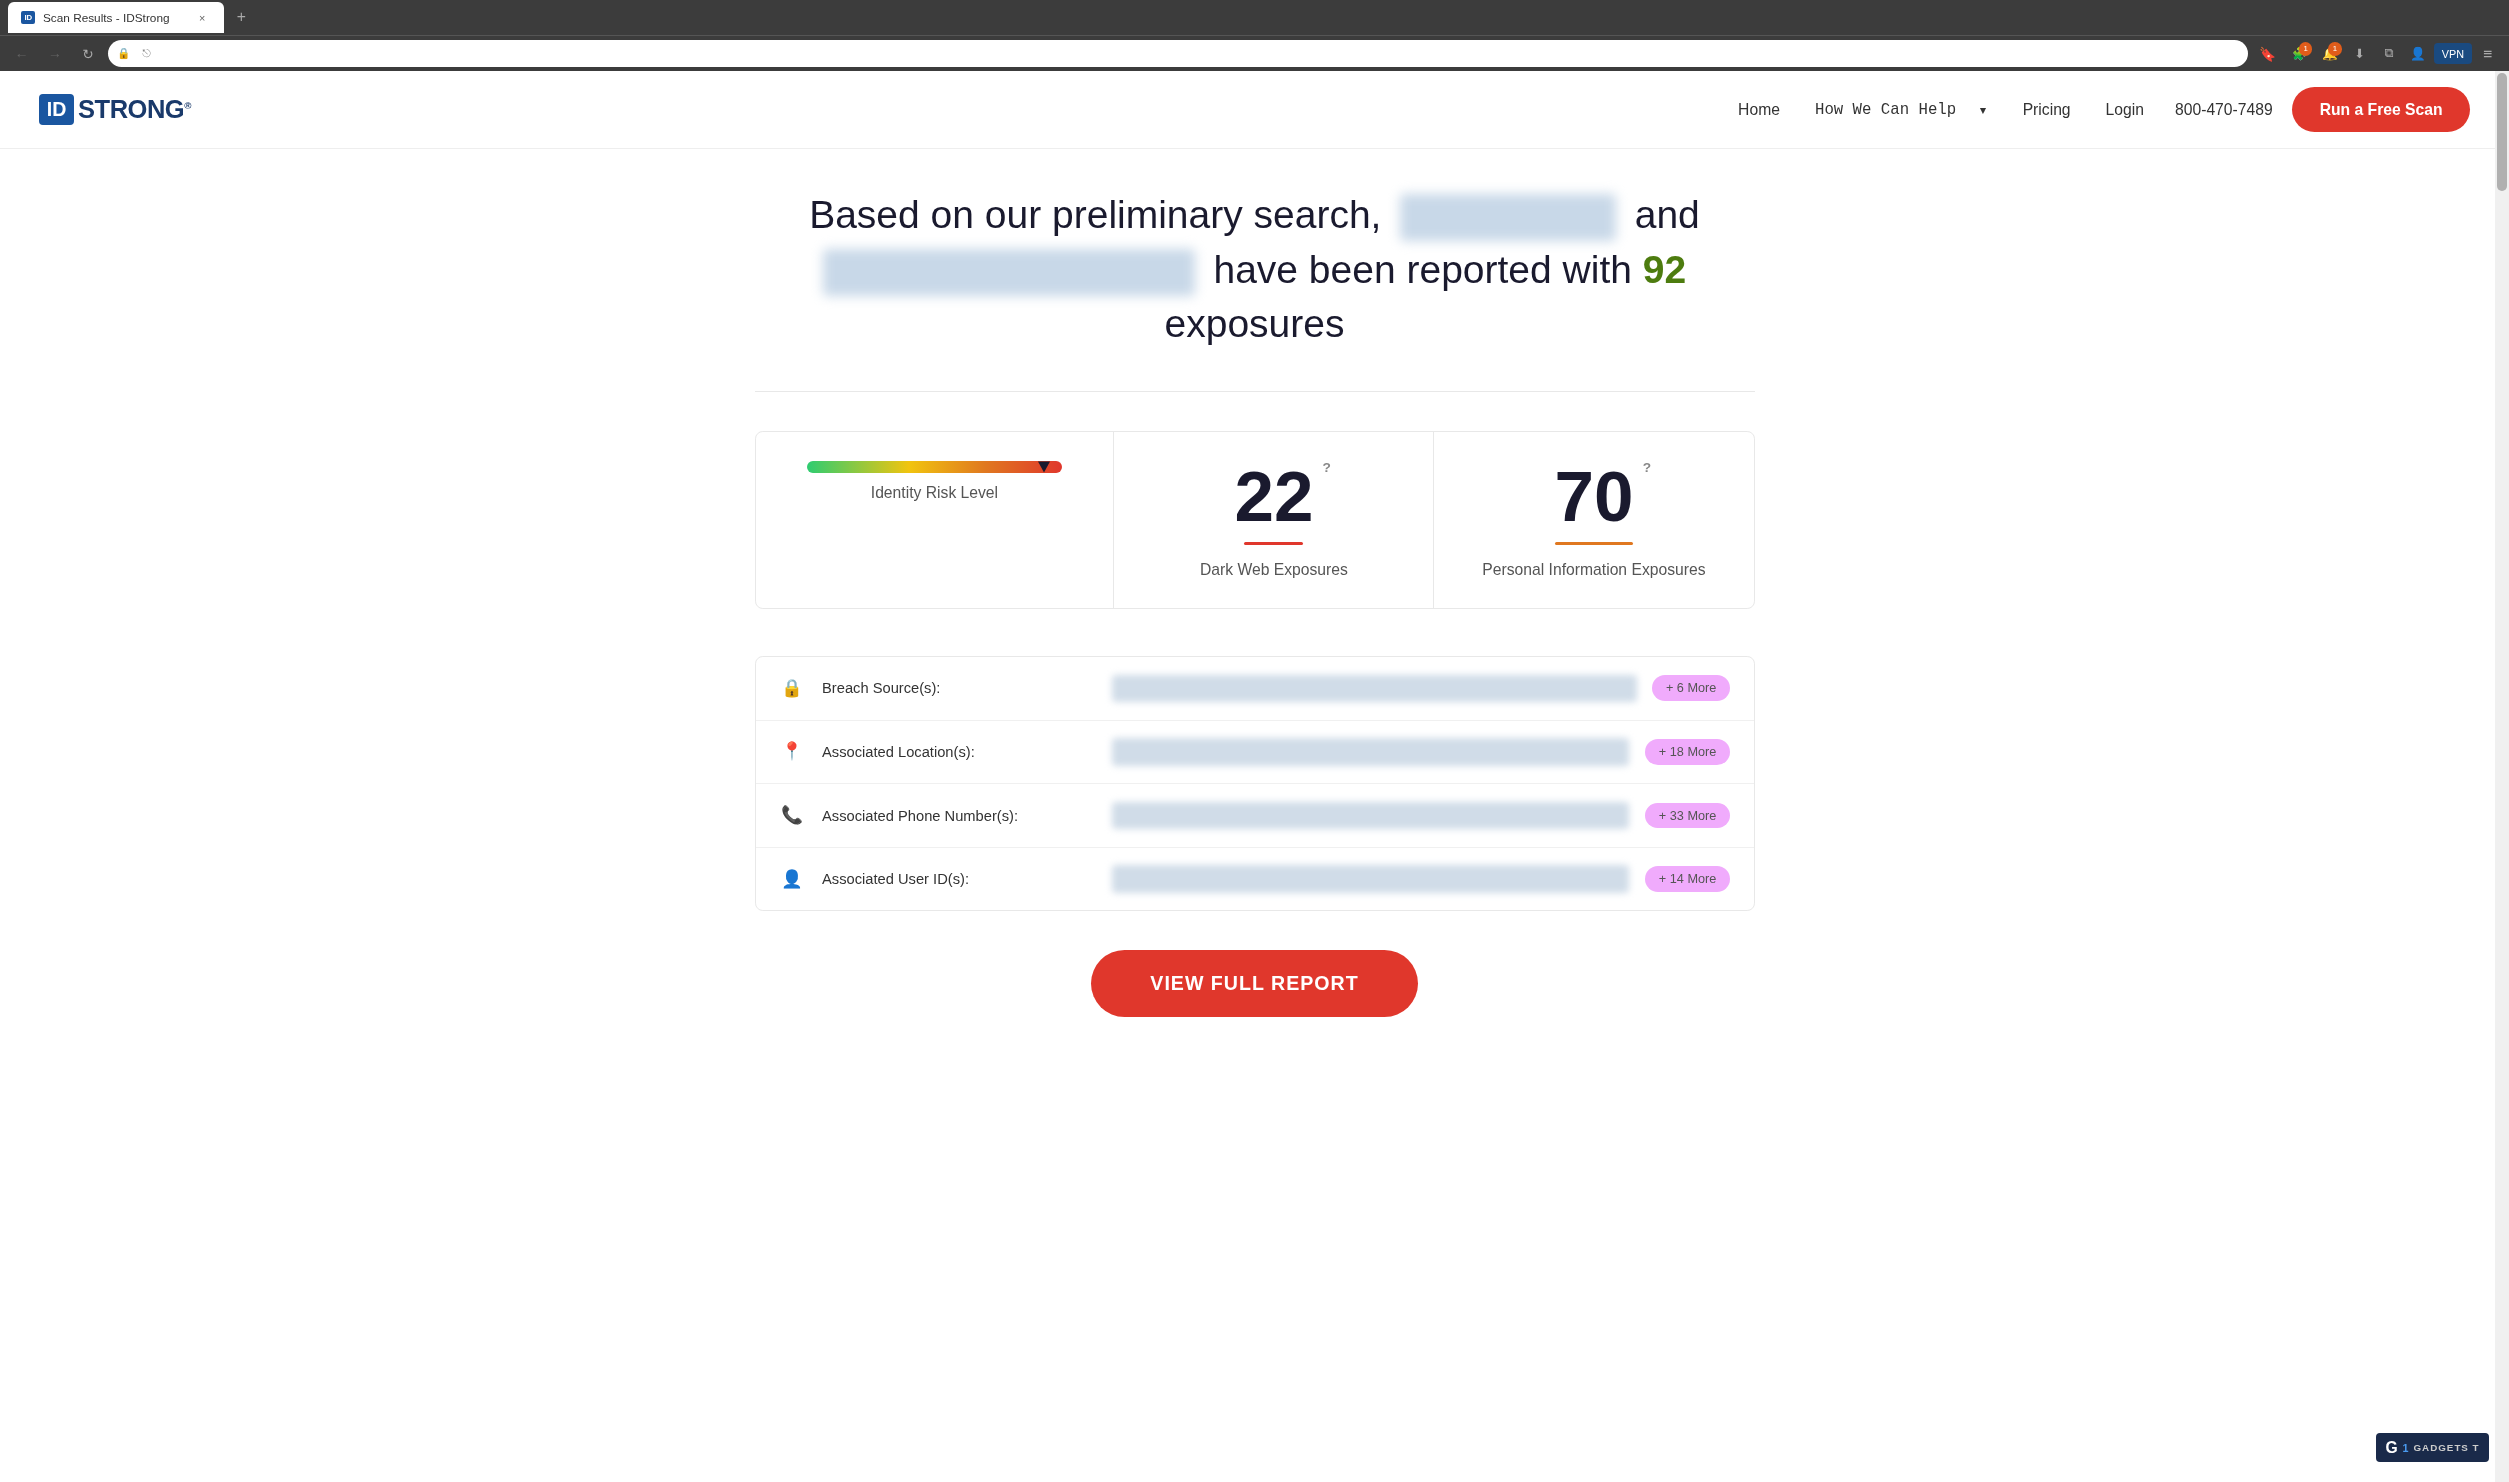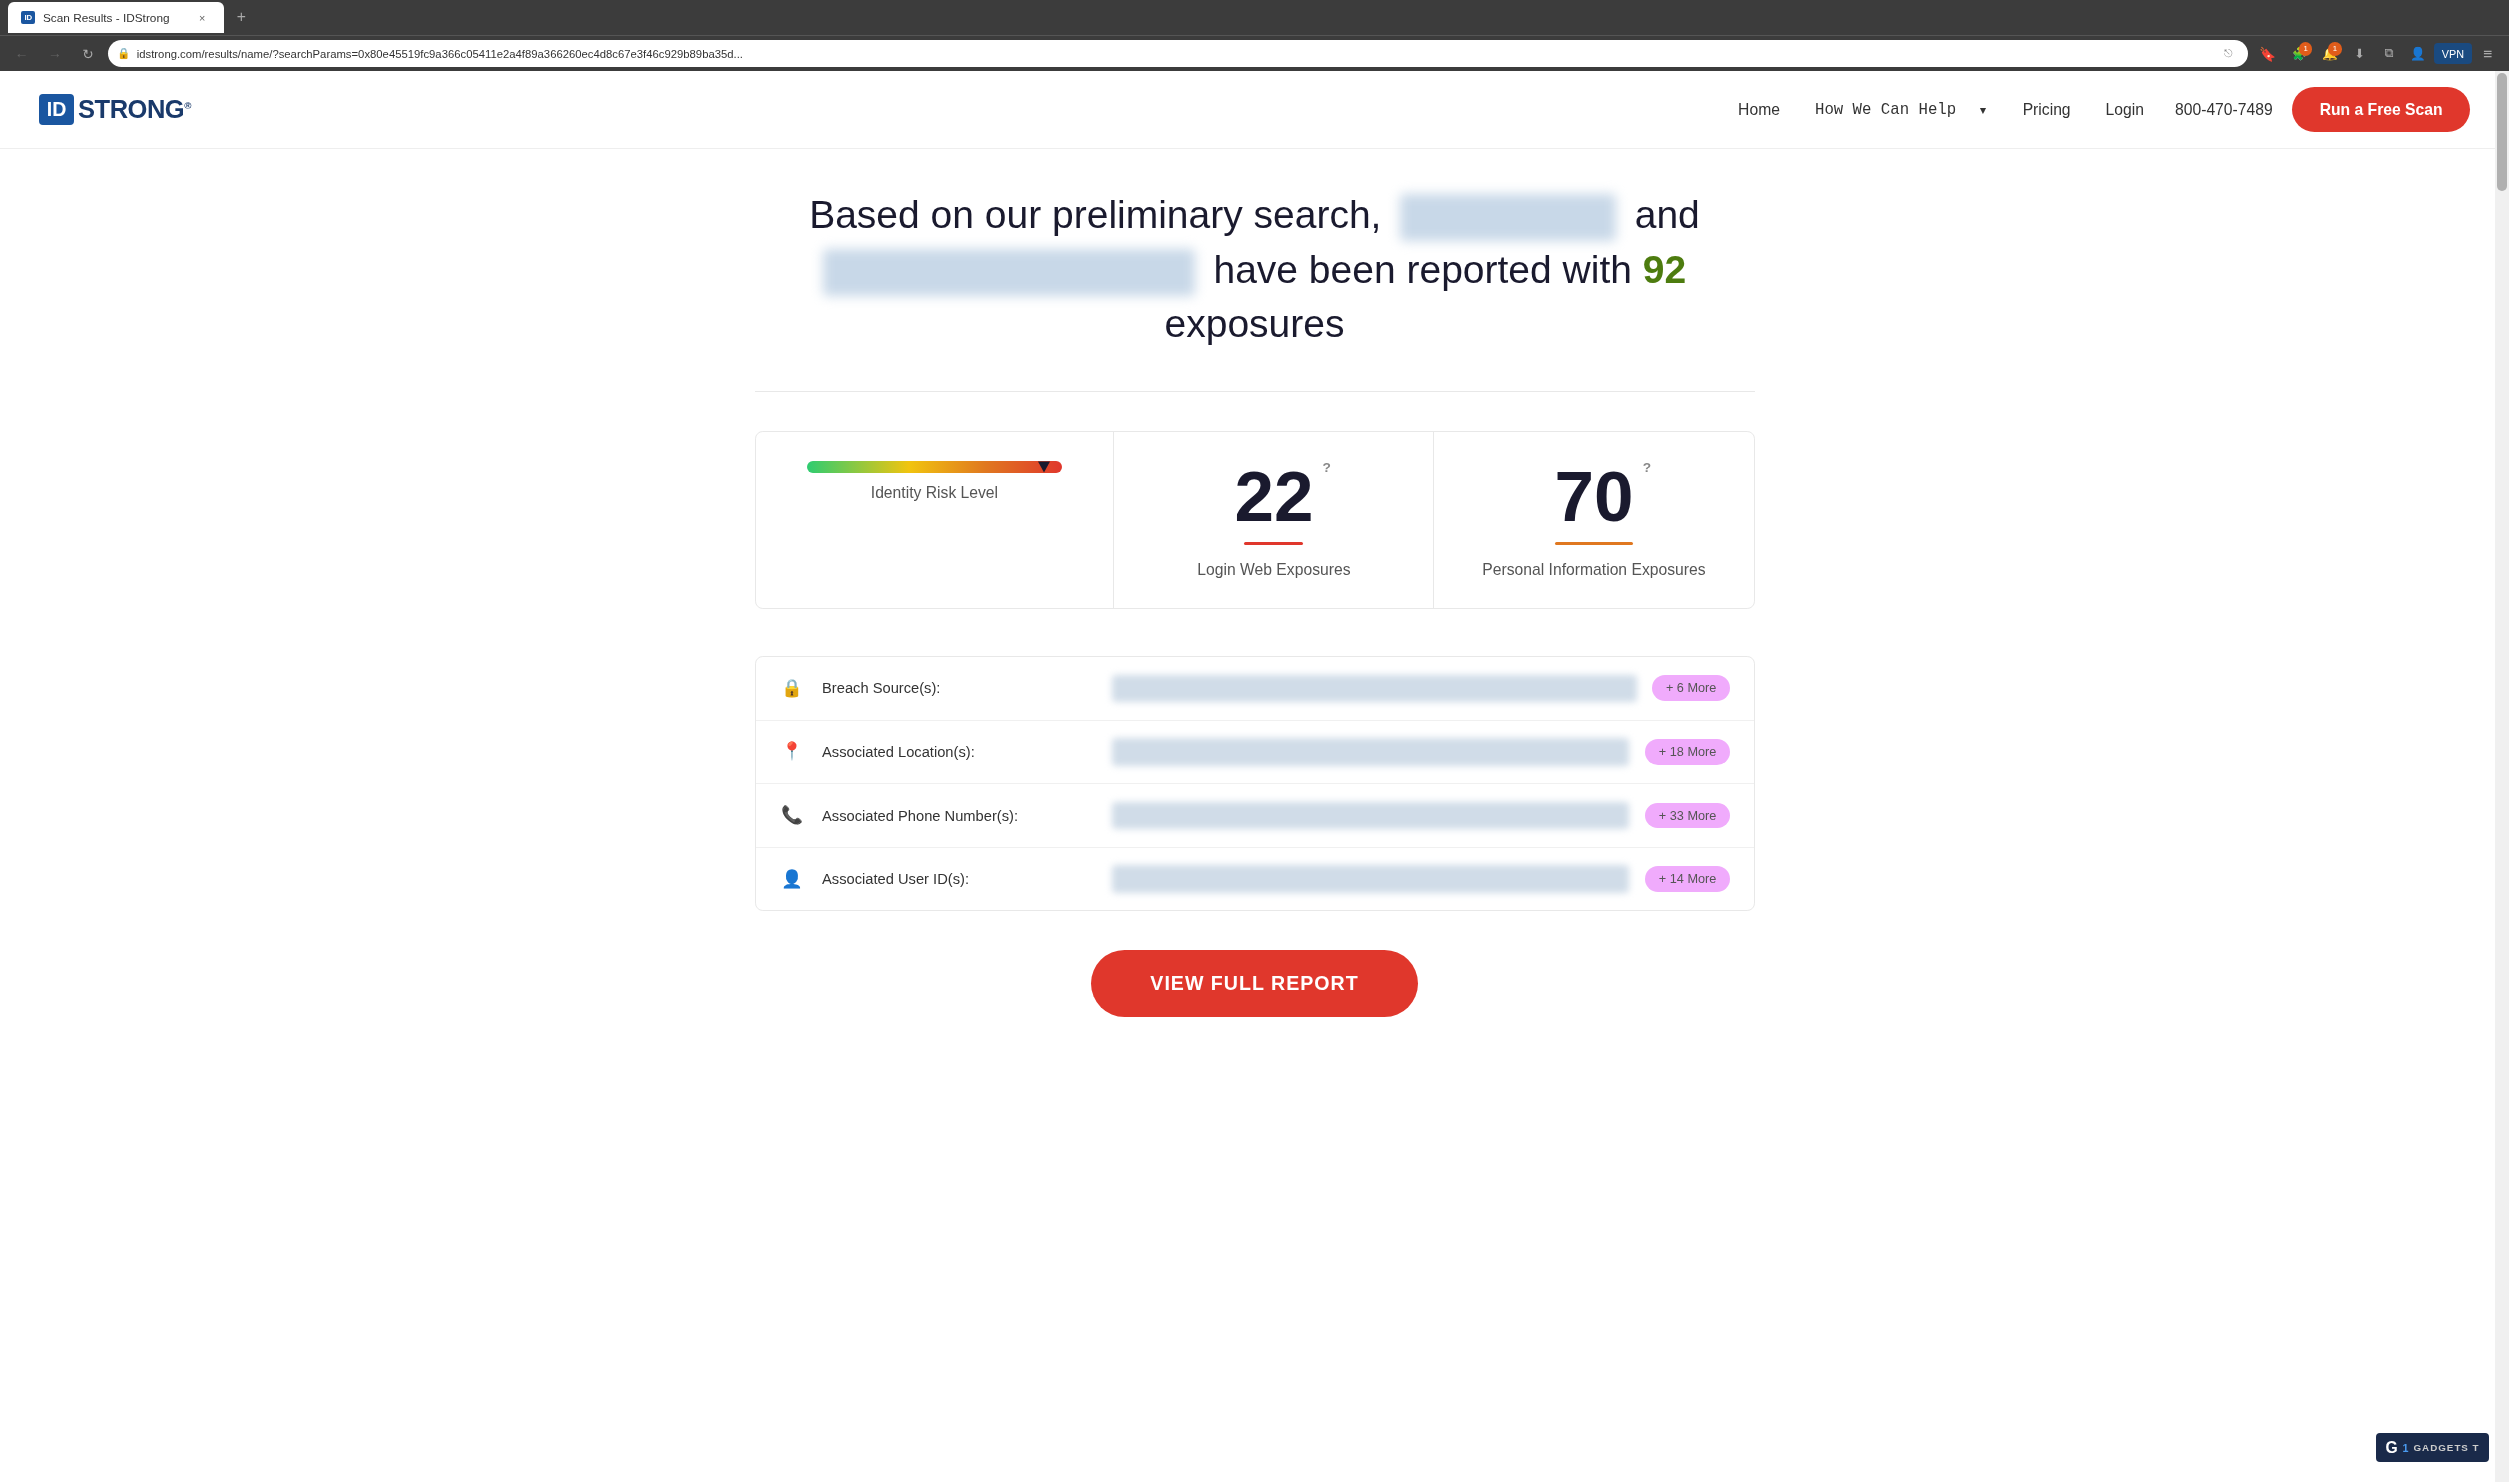--- a/index.html
+++ b/index.html
@@ -467,21 +467,20 @@
       <span class="tab-close">×</span>
     </div>
     <div class="new-tab-btn">+</div>
   </div>
   <div class="browser-toolbar">
     <div class="browser-btn disabled">←</div>
     <div class="browser-btn disabled">→</div>
     <div class="browser-btn">↻</div>
     <div class="address-bar">
       <span class="address-icon">🔒</span>
-      <span class="address-text">idstrong.com/results/name/?searchParams=0x80e45519fc9a366c05411e2a4f89a366260ec4d8c67e3f46c929b89ba35d...</span>
       <div class="address-actions">
         <span class="addr-btn">⎋</span>
       </div>
     </div>
     <div class="browser-btn">🔖</div>
     <div class="browser-tools">
       <div class="tool-btn">
         🧩
         <div class="notification-badge">1</div>
       </div>
@@ -547,21 +546,21 @@
         </div>
         <div class="stat-label">Identity Risk Level</div>
       </div>
 
       <div class="stat-box">
         <div class="stat-number">
           <span>22</span>
           <span class="stat-question">?</span>
         </div>
         <div class="stat-underline-red"></div>
-        <div class="stat-label">Login Web Exposures</div>
+        <div class="stat-label">Dark Web Exposures</div>
       </div>
 
       <div class="stat-box">
         <div class="stat-number">
           <span>70</span>
           <span class="stat-question">?</span>
         </div>
         <div class="stat-underline-orange"></div>
         <div class="stat-label">Personal Information Exposures</div>
       </div>

